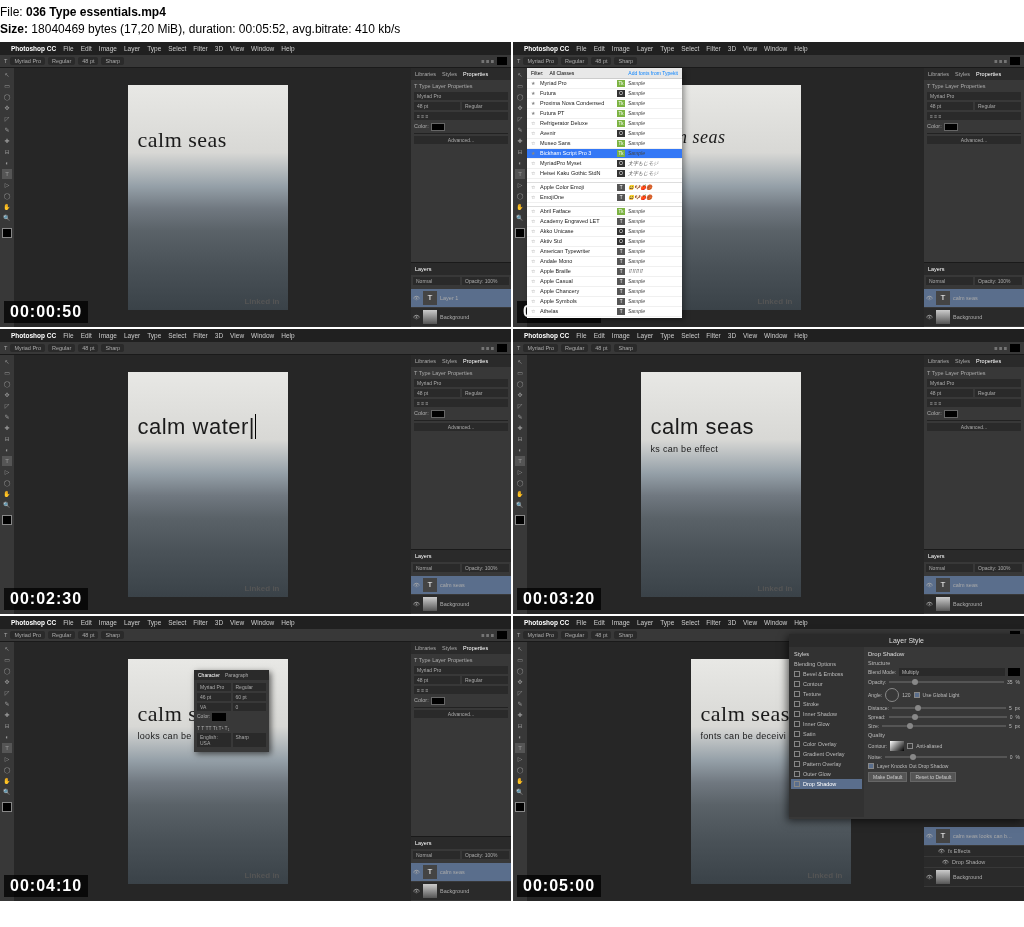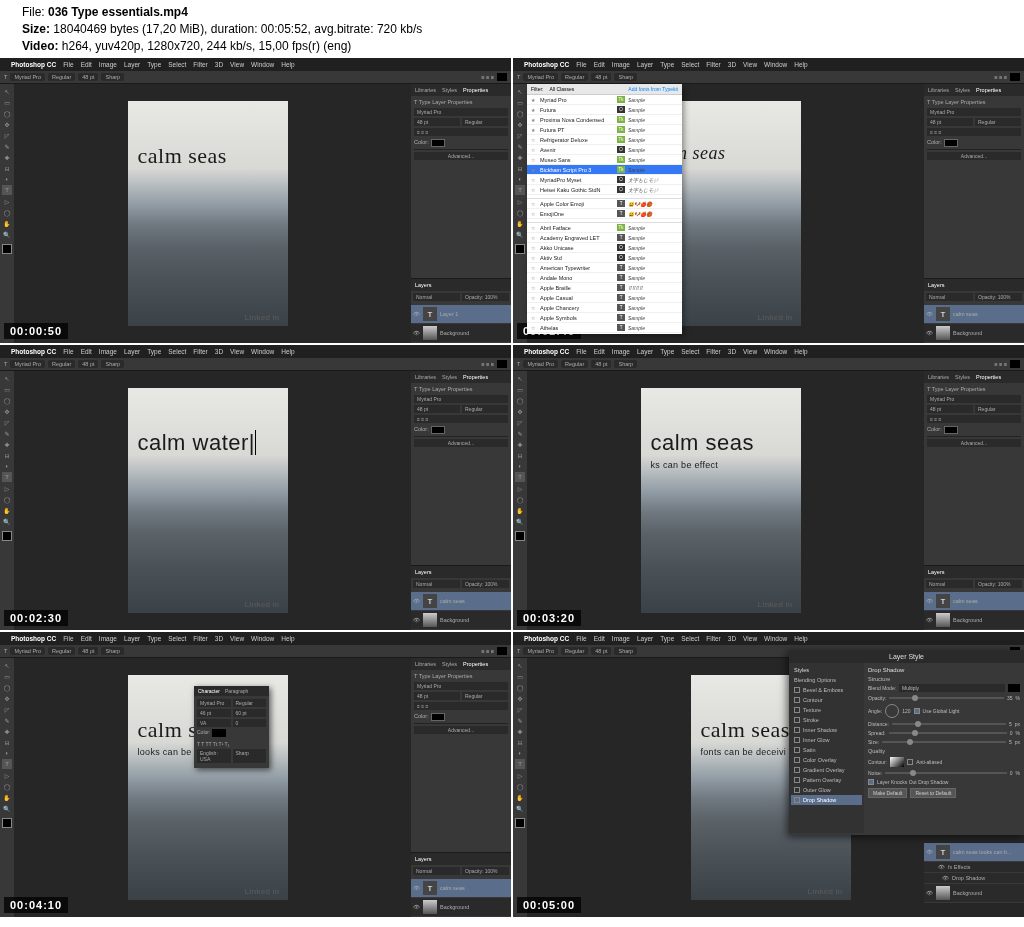--- a/index.html
+++ b/index.html
@@ -1,17 +1,17 @@
 <!DOCTYPE html>
 <html><head>
 <meta charset="utf-8">
 <style>
 *{margin:0;padding:0;box-sizing:border-box;font-family:Arial,sans-serif}
 body{background:#fff;width:1024px}
-.header{background:#fff;color:#000;padding:4px 22px;font-size:12px;font-weight:bold;line-height:1.4}
+.header{background:#fff;color:#000;padding:4px 0;font-size:12px;font-weight:bold;line-height:1.4}
 .header span{font-weight:normal}
 .grid{display:grid;grid-template-columns:1fr 1fr;gap:2px;background:#fff}
 .thumb{position:relative;background:#2a2a2a;height:285px;overflow:hidden}
 .menubar{background:#202020;height:13px;display:flex;align-items:center;padding:0 4px;gap:7px;font-size:6.5px;color:#ccc}
 .menubar .apple{font-size:8px}
 .menubar .app{font-weight:bold;color:#fff}
 .optbar{background:#383838;height:13px;border-bottom:1px solid #1a1a1a;display:flex;align-items:center;gap:3px;padding:0 4px;font-size:5.5px;color:#aaa}
 .optbar .field{background:#2a2a2a;padding:1px 4px;border-radius:2px}
 .workspace{display:flex;height:calc(100% - 26px)}
 .toolbar{width:14px;background:#383838;display:flex;flex-direction:column;align-items:center;padding-top:2px;gap:1px}
@@ -29,21 +29,21 @@
 .panel-tabs span.active{color:#fff}
 .panel-body{padding:3px;flex:0 0 auto}
 .panel-row{display:flex;gap:2px;margin-bottom:2px}
 .panel-field{background:#2a2a2a;padding:1px 3px;flex:1;font-size:5px}
 .panel-sep{height:1px;background:#222;margin:2px 0}
 .layers{margin-top:auto;border-top:1px solid #1a1a1a}
 .layer{display:flex;align-items:center;padding:2px;gap:3px;background:#2a2a2a;margin-bottom:1px}
 .layer.sel{background:#5a6e8c}
 .layer-thumb{width:14px;height:14px;background:#666}
 .layer-thumb.t{background:#444;color:#fff;display:flex;align-items:center;justify-content:center;font-size:8px}
-.timestamp{position:absolute;bottom:4px;left:4px;background:rgba(0,0,0,0.75);color:#fff;padding:2px 6px;font-size:11px;font-weight:bold;letter-spacing:1px}
+.timestamp{position:absolute;bottom:4px;left:4px;background:rgba(0,0,0,0.75);color:#fff;padding:2px 6px;font-size:16px;font-weight:bold;letter-spacing:1px}
 .watermark{position:absolute;bottom:4px;right:8px;color:#555;font-size:8px;font-weight:bold}
 .font-dropdown{position:absolute;top:0;left:0;width:155px;background:#fff;height:250px;font-size:5.5px;overflow:hidden;z-index:10;box-shadow:2px 2px 6px rgba(0,0,0,0.4)}
 .font-dropdown .fd-head{background:#e8e8e8;padding:2px 4px;display:flex;gap:6px;border-bottom:1px solid #ccc;font-size:5px}
 .font-row{display:flex;align-items:center;padding:1px 4px;gap:3px;border-bottom:1px solid #f0f0f0}
 .font-row.sel{background:#3478f6;color:#fff}
 .font-star{width:6px;font-size:5px;color:#888}
 .font-name{flex:1;color:#222;font-size:5.5px}
 .font-row.sel .font-name{color:#fff}
 .font-badge{width:8px;height:7px;font-size:4.5px;color:#fff;display:flex;align-items:center;justify-content:center}
 .font-badge.tk{background:#7cb342}
@@ -65,22 +65,21 @@
 .ls-slider{flex:1;height:2px;background:#555;position:relative}
 .ls-slider::after{content:'';position:absolute;width:6px;height:6px;background:#888;border-radius:50%;top:-2px;left:20%}
 .checkbox{width:6px;height:6px;border:1px solid #888;display:inline-block}
 .checkbox.checked{background:#5a6e8c}
 </style>
 </head>
 <body>
 
 <div class="header">
   <div><span>File:</span> <b>036 Type essentials.mp4</b></div>
-  <div><b>Size:</b> <span>18040469 bytes (17,20 MiB), duration: 00:05:52, avg.bitrate: 720 kb/s</span></div>
-  <div><b>Video:</b> <span>h264, yuv420p, 1280x720, 244 kb/s, 15,00 fps(r) (eng)</span></div>
+  <div><b>Size:</b> <span>18040469 bytes (17,20 MiB), duration: 00:05:52, avg.bitrate: 410 kb/s</span></div>
 </div>
 
 <div class="grid" id="grid">
     <div class="thumb">
       <div class="menubar">
         <span class="apple"></span>
         <span class="app">Photoshop CC</span>
         <span>File</span>
         <span>Edit</span>
         <span>Image</span>

